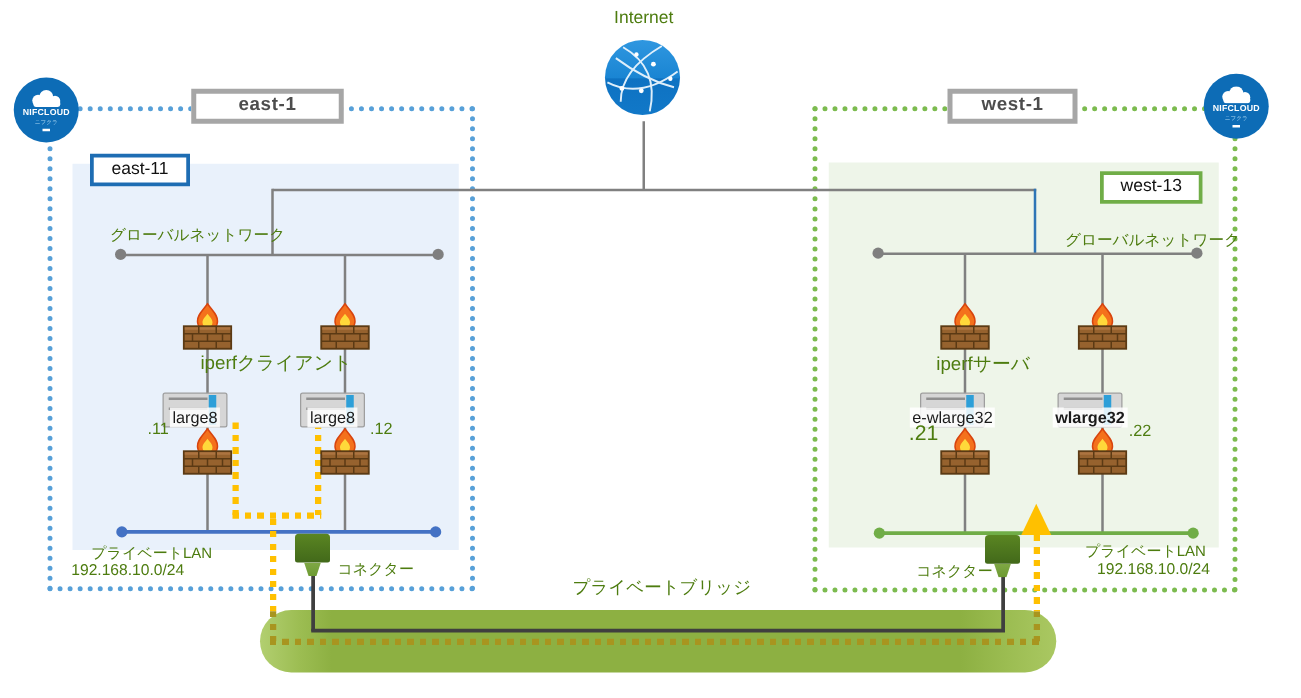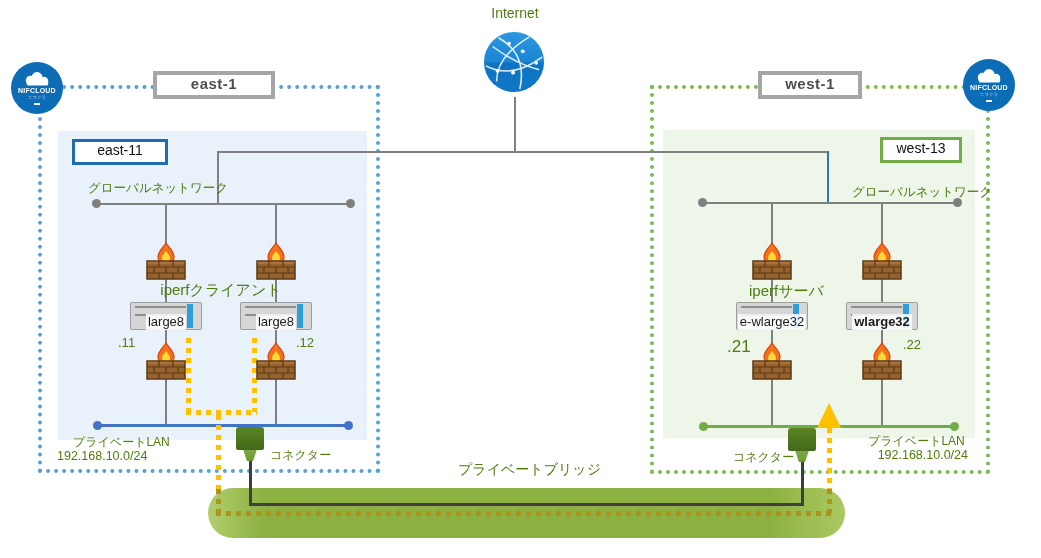--- a/index.html
+++ b/index.html
@@ -16,21 +16,21 @@
   .tag{position:absolute;background:#fff;display:flex;align-items:flex-start;justify-content:center;box-sizing:border-box;}
   .tag.region{border:4px solid #a6a6a6;color:#4d4d4d;font-size:15px;font-weight:bold;letter-spacing:.5px;}
   .tag.zone{font-size:14px;color:#111;}
   .dots-v{position:absolute;width:5px;background-image:repeating-linear-gradient(to bottom,var(--c) 0 5px,transparent 5px 10px);}
   .dots-h{position:absolute;height:5px;background-image:repeating-linear-gradient(to right,var(--c) 0 5px,transparent 5px 10px);}
   .yellow{--c:#ffc000;}
   .olive{--c:#a8951f;}
   .arrow-up{position:absolute;width:0;height:0;border-left:12px solid transparent;border-right:12px solid transparent;border-bottom:25px solid #ffc000;}
   .bridge{position:absolute;left:208px;top:488px;width:637px;height:50px;border-radius:25px;
     background:linear-gradient(90deg,#b2cf70 0%,#9cbd52 5%,#8db042 9%,#8db042 88%,#9cbd52 94%,#aac862 100%);}
-  .server{position:absolute;width:72px;height:28px;background:#d6d6d6;border:1px solid #9e9e9e;border-radius:2px;box-sizing:border-box;}
+  .server{position:absolute;width:52px;height:28px;background:#d6d6d6;border:1px solid #9e9e9e;border-radius:2px;box-sizing:border-box;margin-top:12px;}
   .server .grill{position:absolute;left:4px;right:15px;top:3px;height:6px;border-top:2px solid #8f8f8f;border-bottom:2px solid #8f8f8f;}
   .server .stripe{position:absolute;right:8px;top:1px;bottom:1px;width:6px;background:#2d9fd8;}
   .server .slabel{position:absolute;left:50%;bottom:-1px;transform:translateX(-50%);background:rgba(255,255,255,.85);
     padding:0 2px;font-size:13px;line-height:16px;white-space:nowrap;}
   .conn-body{position:absolute;width:28px;height:23px;background:linear-gradient(180deg,#5a8522,#42691a);border-radius:3px 3px 2px 2px;}
   .conn-noz{position:absolute;width:14px;height:11px;background:linear-gradient(180deg,#7fa845,#6c9a31);
     clip-path:polygon(2% 0,98% 0,72% 100%,28% 100%);}
   .cable{position:absolute;background:#3f3f3f;}
   .cloud-badge{position:absolute;width:52px;height:52px;border-radius:50%;background:#0d6cb6;
     display:flex;flex-direction:column;align-items:center;justify-content:center;color:#fff;}
@@ -210,21 +210,21 @@
     <span class="bsub">ニフクラ</span>
     <span class="bdash"></span>
   </div>
 
   <div class="tag region" style="left:153px;top:71px;width:122px;height:28px;">
     <span>east-1</span>
   </div>
   <div class="tag region" style="left:758px;top:71px;width:104px;height:28px;">
     <span>west-1</span>
   </div>
-  <div class="tag zone" style="left:72px;top:139px;width:96px;height:26px;border:3px solid #1e6db3;">
+  <div class="tag zone" style="left:72px;top:123px;width:80px;height:26px;border:3px solid #1e6db3;">
     <span>east-11</span>
   </div>
   <div class="tag zone" style="left:880px;top:137px;width:82px;height:26px;border:3px solid #70ad47;">
     <span>west-13</span>
   </div>
 
   <div class="txt" style="left:455px;top:5px;width:120px;text-align:center;font-size:14px;">Internet</div>
 
   <div class="txt jp12" style="left:88px;top:180px;">グローバルネットワーク</div>
   <div class="txt jp12" style="left:852px;top:184px;">グローバルネットワーク</div>

